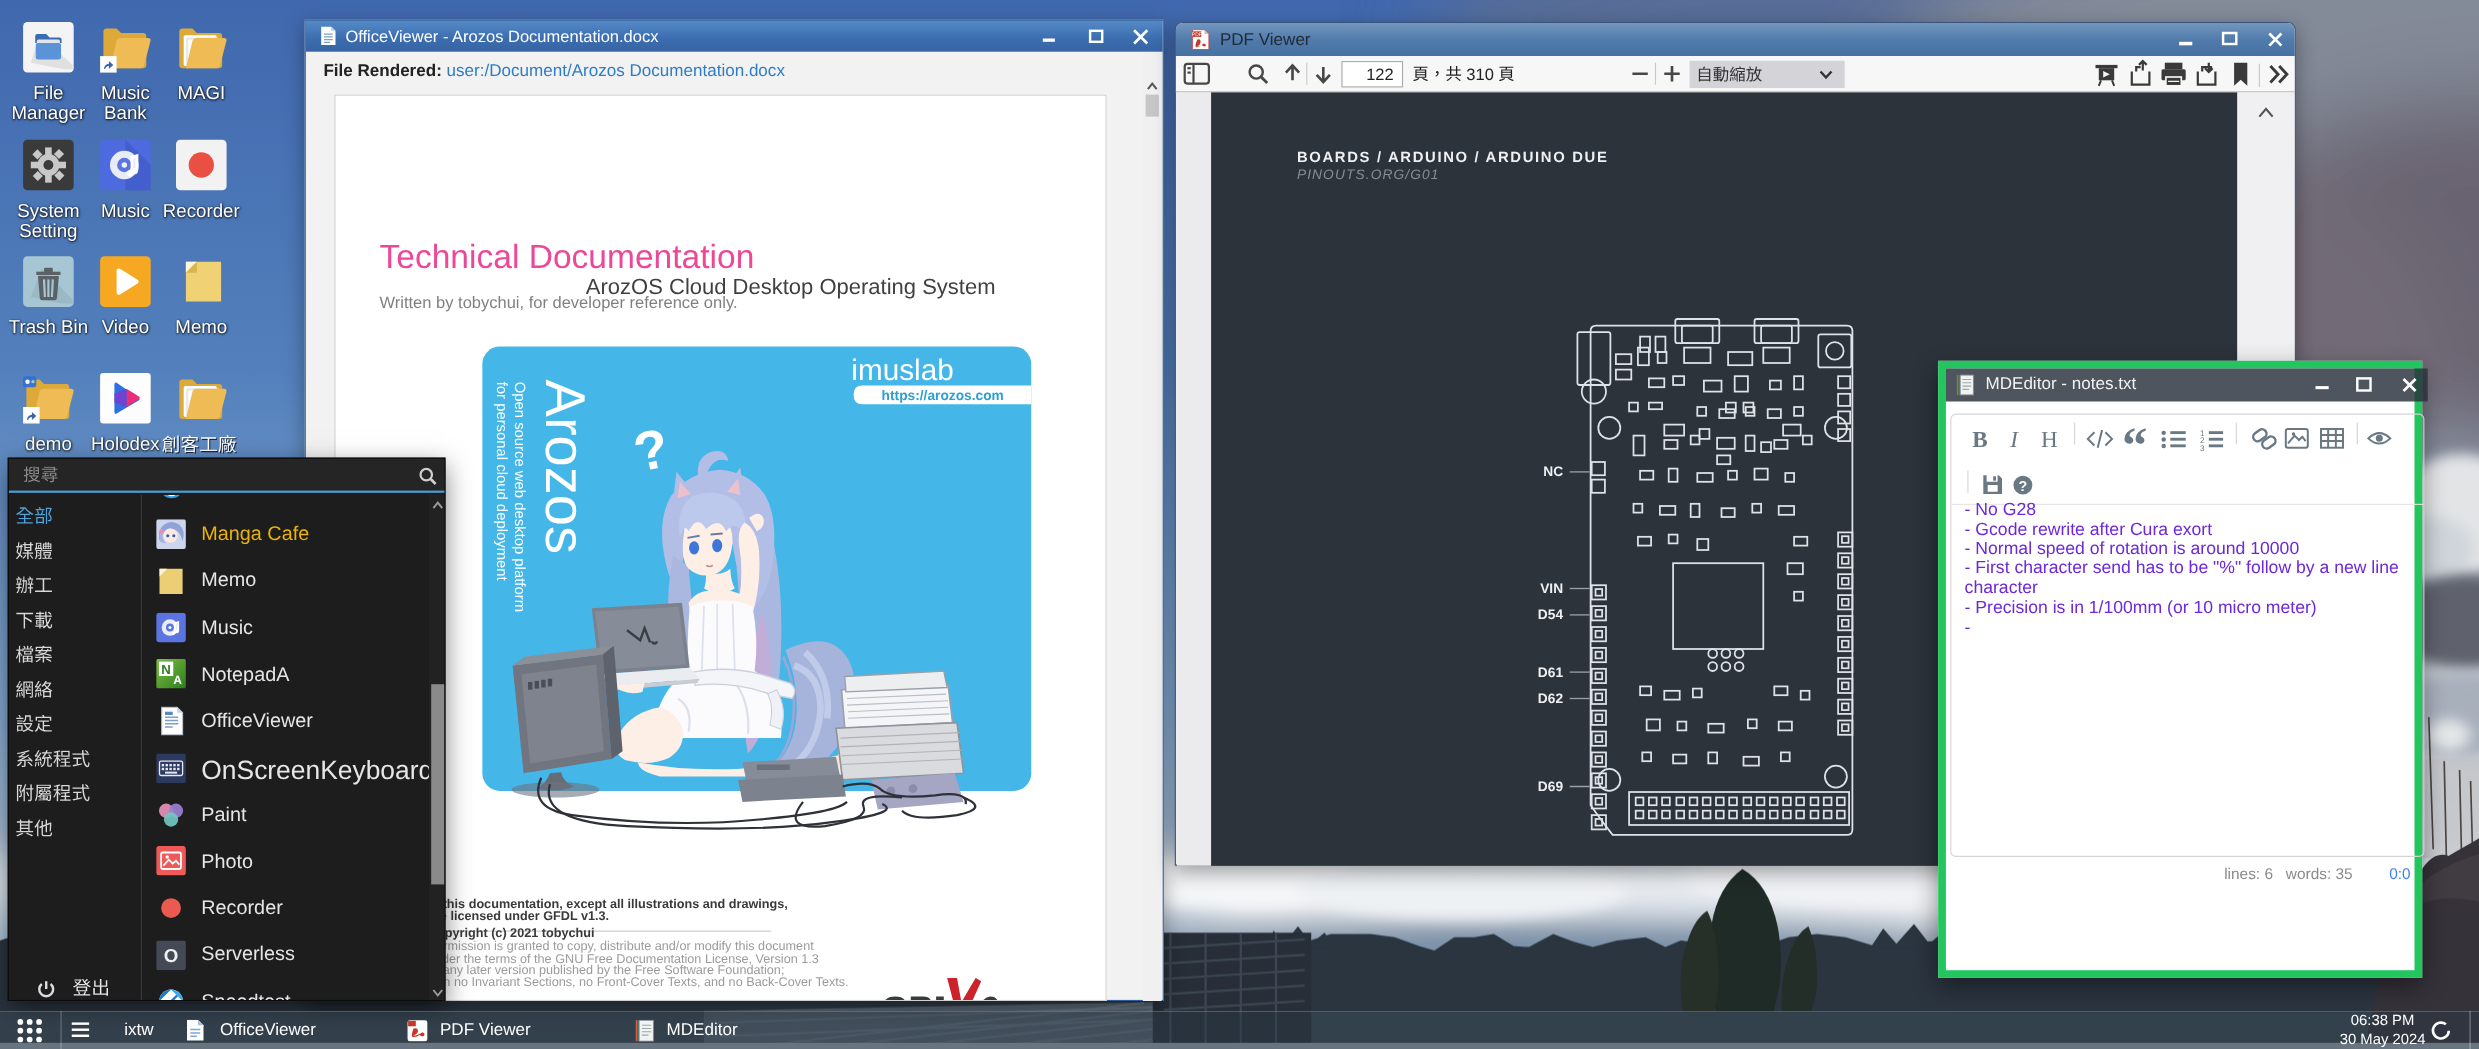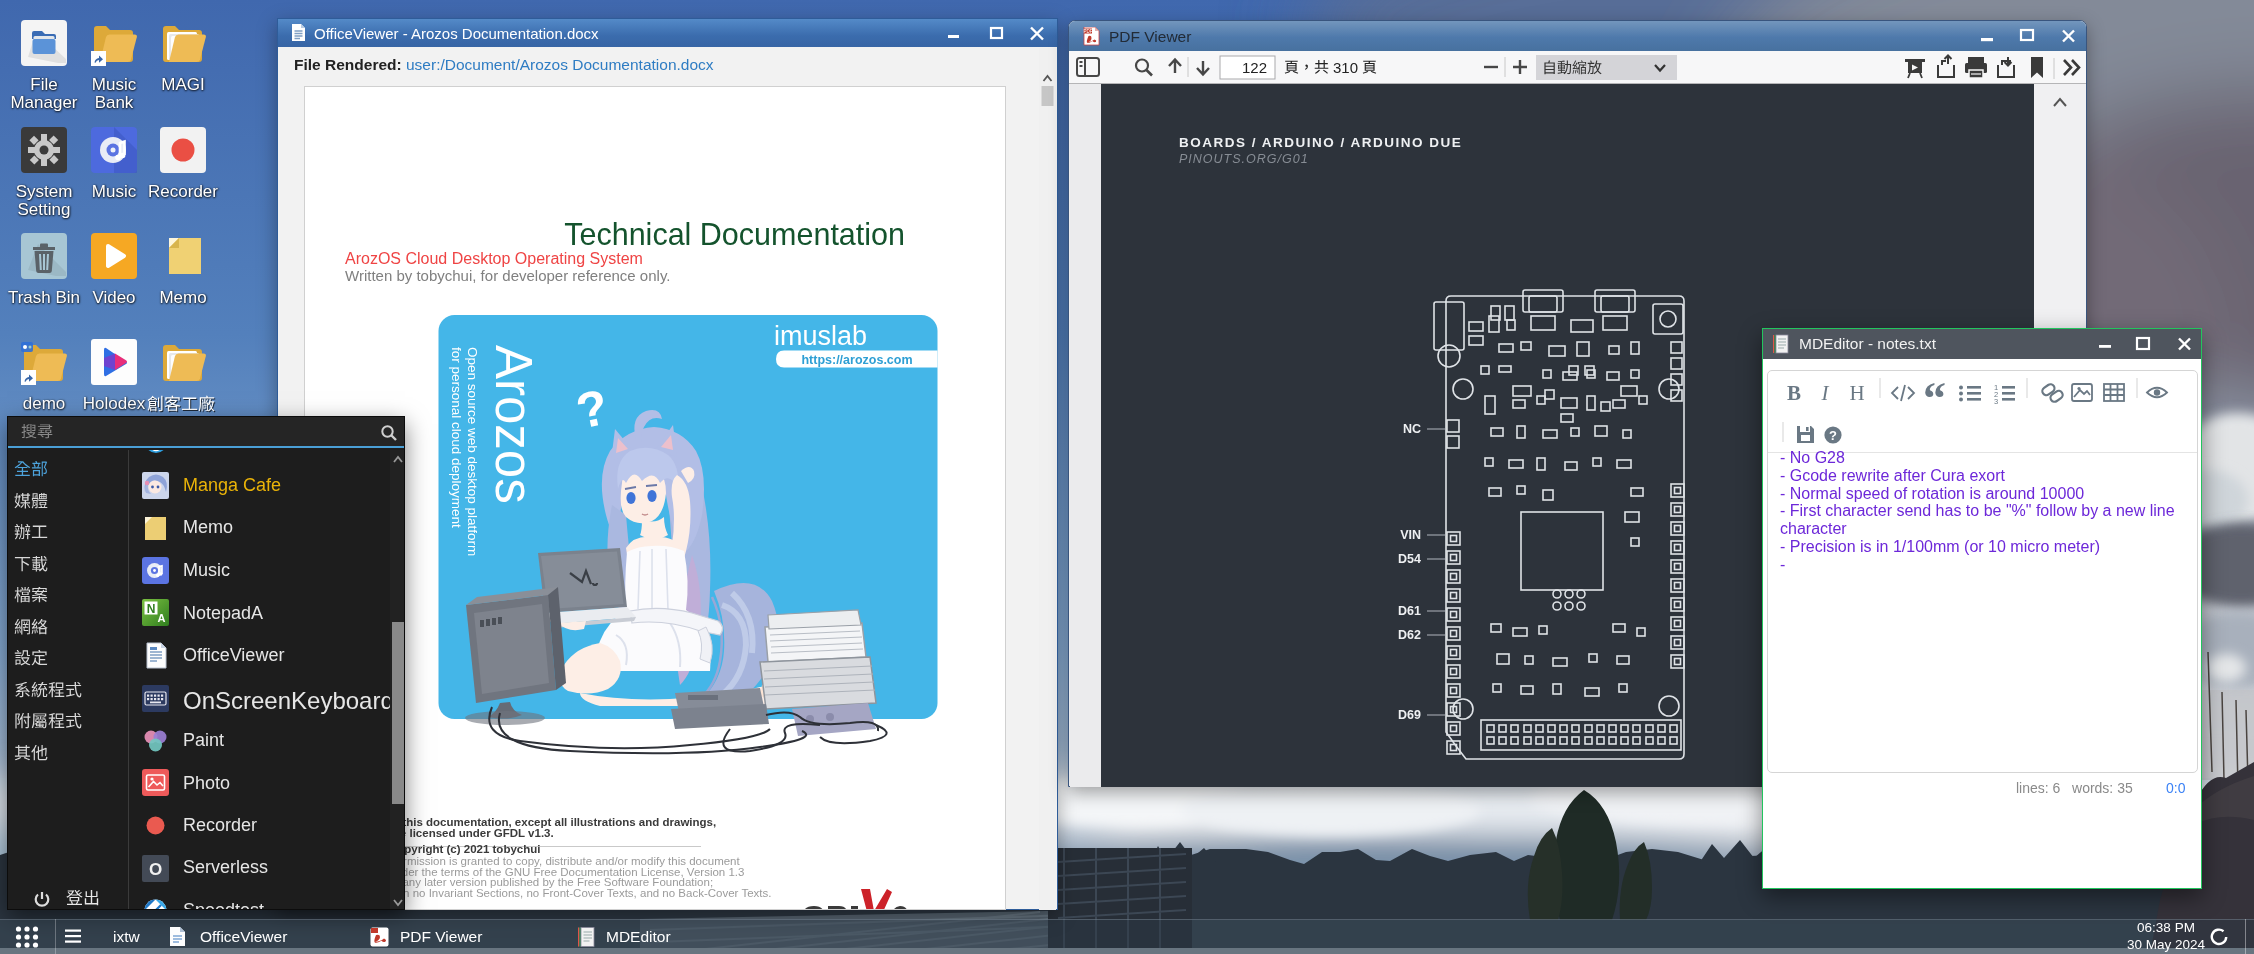--- a/index.html
+++ b/index.html
@@ -245,22 +245,22 @@
         </svg>
   <div class="abs" style="left:36px;top:6px;font-size:15px;color:#fff">OfficeViewer - Arozos Documentation.docx</div>
   <svg class="abs" style="left:656px;top:0" width="122" height="28" viewBox="0 0 122 28">
    <rect x="14" y="16" width="11" height="3" fill="#fff"></rect>
    <rect x="57" y="9" width="11" height="10" fill="none" stroke="#fff" stroke-width="2.2"></rect>
    <path d="M97 8.5 L109 20.5 M109 8.5 L97 20.5" stroke="#fff" stroke-width="2.4"></path>
   </svg>
  </div>
  <div class="abs" style="left:26px;top:67px;width:702px;height:824px;background:#fff;border:1px solid #d0d0d0;overflow:hidden" id="docpage">
 <div class="abs" style="left:0;top:0;width:702px;height:824px">
-          <div class="abs" style="right:102px;top:130px;width:560px;text-align:right;font-size:30.5px;color:#14532d;letter-spacing:0px">Technical Documentation</div>
-          <div class="abs" style="right:102px;top:163px;width:560px;text-align:left;font-size:16px;color:#ef4444">ArozOS Cloud Desktop Operating System</div>
+          <div class="abs" style="right:102px;top:130px;width:560px;text-align:left;font-size:30.5px;color:#ec4899;letter-spacing:0px">Technical Documentation</div>
+          <div class="abs" style="right:102px;top:163px;width:560px;text-align:right;font-size:20px;color:#404040">ArozOS Cloud Desktop Operating System</div>
           <div class="abs" style="right:102px;top:180px;width:560px;text-align:left;font-size:15px;color:#808080">Written by tobychui, for developer reference only.</div>
           <svg class="abs" style="left:125px;top:218px" width="510" height="530" viewBox="0 0 510 530">
             <rect x="8.5" y="10" width="499" height="404" rx="16" fill="#44b6e8"></rect>
             <text x="437" y="40" font-size="27" fill="#fff" text-anchor="end" font-family="Liberation Sans">imuslab</text>
             <path d="M354 45.5 L507.5 45.5 L507.5 62.5 L354 62.5 Q346 62.5 346 54 Q346 45.5 354 45.5 Z" fill="#fff"></path>
             <text x="427" y="58.5" font-size="12.5" fill="#2e9fd4" text-anchor="middle" font-family="Liberation Sans" font-weight="bold">https://arozos.com</text>
             <text x="66" y="40" font-size="51" fill="#fff" font-family="Liberation Sans" transform="rotate(90 66 40)">Arozos</text>
             <text x="38" y="42" font-size="13.5" fill="#fff" font-family="Liberation Sans" transform="rotate(90 38 42)">Open source web desktop platform</text>
             <text x="22" y="42" font-size="13.5" fill="#fff" font-family="Liberation Sans" transform="rotate(90 22 42)">for personal cloud deployment</text>
             <text x="150" y="122" font-size="50" fill="#fff" font-family="Liberation Sans" font-weight="bold" transform="rotate(-12 160 120)">?</text>
@@ -802,21 +802,21 @@
             <rect x="346" y="352" width="12" height="12"></rect>
           </g>
         </svg>
       </div>
       <div class="abs" style="left:965px;top:63px;width:52px;height:703px;background:#f0f0f2">
         <svg width="52" height="40" viewBox="0 0 52 40">
           <path d="M20 22 L26 15 L32 22" stroke="#555" stroke-width="2" fill="none"></path>
         </svg>
       </div>
     </div>
-    <div class="abs" style="left:1762px;top:328px;width:440px;height:561px;background:#fff;border:1px solid #22c55e;box-shadow:0 8px 22px rgba(0,0,0,0.45)">
+    <div class="abs" style="left:1762px;top:328px;width:440px;height:561px;background:#fff;border:7px solid #22c55e;box-shadow:0 8px 22px rgba(0,0,0,0.45)">
       <div class="abs" style="left:0;top:0;width:438px;height:30px;background:rgba(40,48,58,0.82)"></div>
       <svg class="abs" style="left:8px;top:5px" width="20" height="20" viewBox="0 0 20 20">
         <rect x="2" y="1" width="3" height="18" fill="#2e7d4f"></rect>
         <rect x="2" y="1" width="1.2" height="18" fill="#e0534a"></rect>
         <rect x="5" y="1" width="12" height="18" fill="#f2f2f2" stroke="#889" stroke-width="0.8"></rect>
         <g stroke="#9aa" stroke-width="1">
           <path d="M7 5 L15 5 M7 8 L15 8 M7 11 L15 11 M7 14 L13 14"></path>
         </g>
       </svg>
       <div class="abs" style="left:36px;top:6px;font-size:15.5px;color:#f2f2f2">MDEditor - notes.txt</div>

